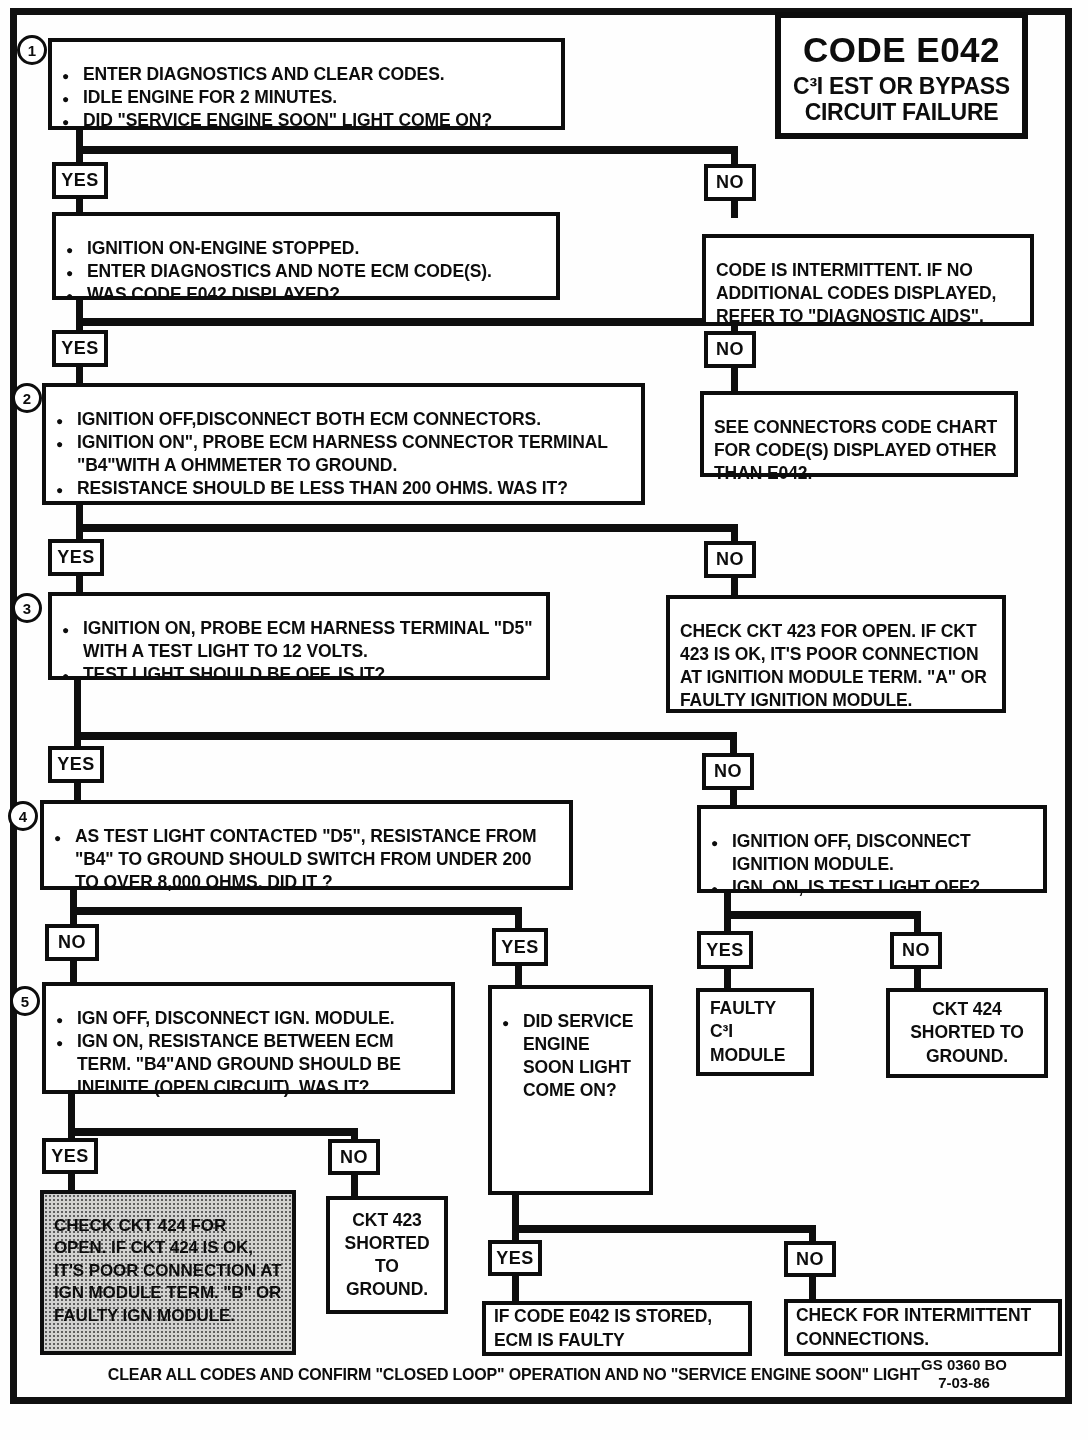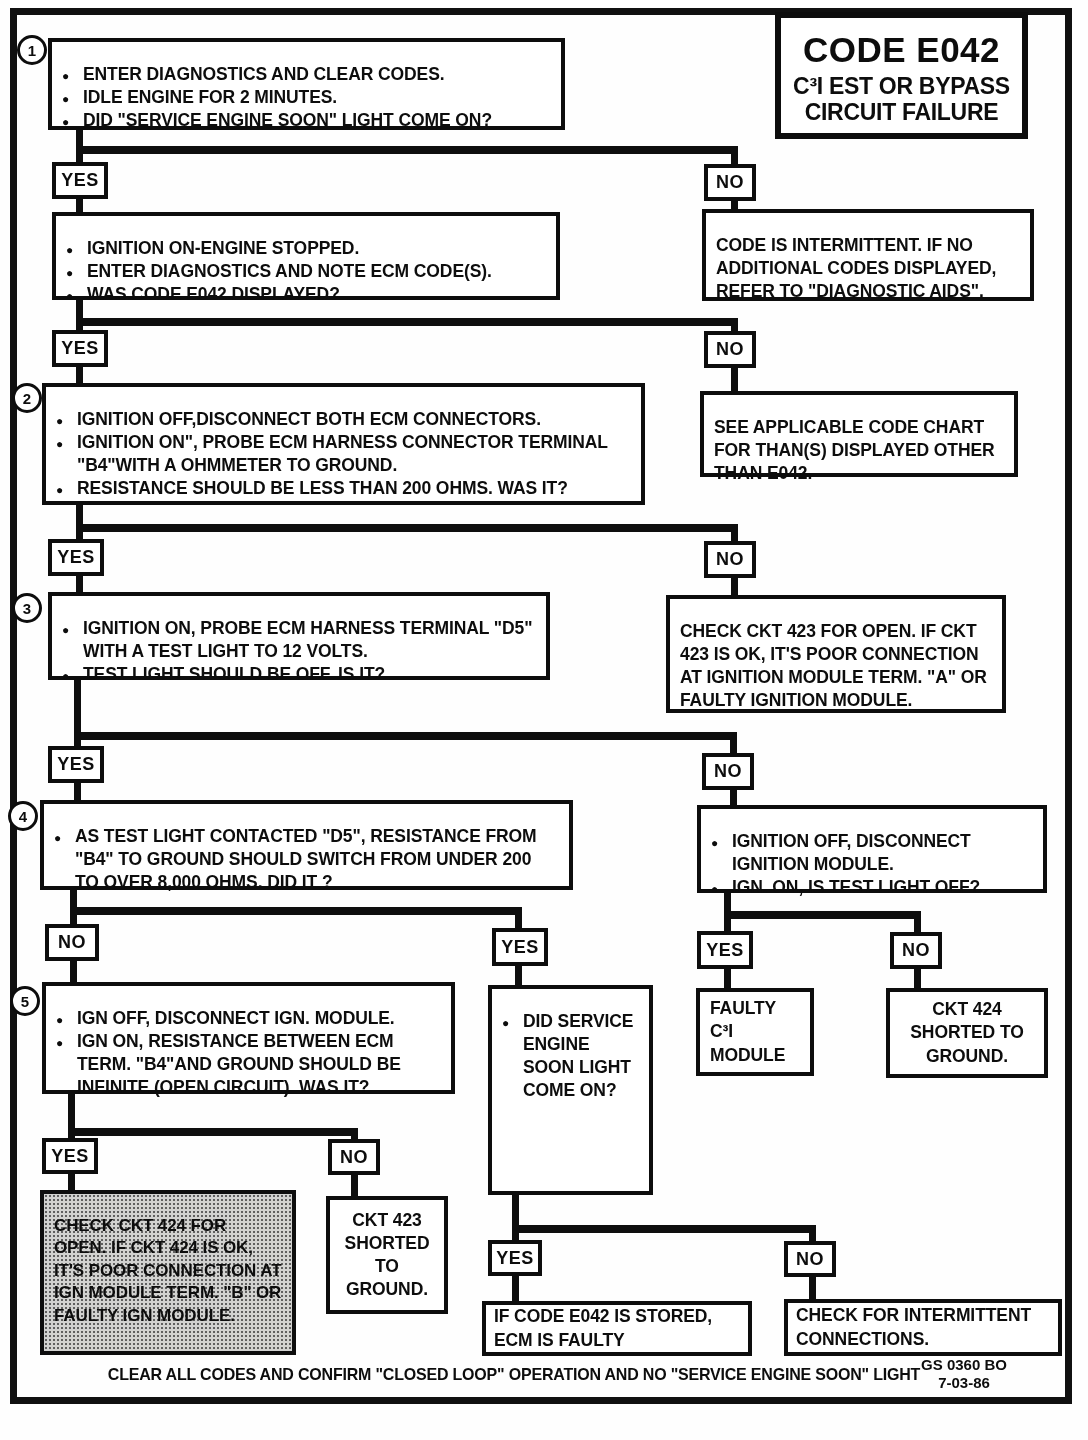--- a/index.html
+++ b/index.html
@@ -204,41 +204,41 @@
     <div class="b-row">
         <span class="b-dot"></span>
         <span>ENTER DIAGNOSTICS AND NOTE ECM CODE(S).</span>
       </div>
     <div class="b-row">
         <span class="b-dot"></span>
         <span>WAS CODE E042 DISPLAYED?</span>
       </div>
   </div>
 
-  <div class="node" style="left:702px;top:209px;width:332px;height:92px;">
+  <div class="node" style="left:702px;top:234px;width:332px;height:92px;">
     <span>CODE IS INTERMITTENT. IF NO ADDITIONAL CODES DISPLAYED, REFER TO "DIAGNOSTIC AIDS".</span>
   </div>
 
   <div class="node" style="left:42px;top:383px;width:603px;height:122px;">
     <div class="b-row">
         <span class="b-dot"></span>
         <span>IGNITION OFF,DISCONNECT BOTH ECM CONNECTORS.</span>
       </div>
     <div class="b-row">
         <span class="b-dot"></span>
         <span>IGNITION ON", PROBE ECM HARNESS CONNECTOR TERMINAL "B4"WITH A OHMMETER TO GROUND.</span>
       </div>
     <div class="b-row">
         <span class="b-dot"></span>
         <span>RESISTANCE SHOULD BE LESS THAN 200 OHMS. WAS IT?</span>
       </div>
   </div>
 
   <div class="node" style="left:700px;top:391px;width:318px;height:86px;">
-    <span>SEE APPLICABLE CODE CHART FOR THAN(S) DISPLAYED OTHER THAN E042.</span>
+    <span>SEE CONNECTORS CODE CHART FOR CODE(S) DISPLAYED OTHER THAN E042.</span>
   </div>
 
   <div class="node" style="left:48px;top:592px;width:502px;height:88px;">
     <div class="b-row">
         <span class="b-dot"></span>
         <span>IGNITION ON, PROBE ECM HARNESS TERMINAL "D5" WITH A TEST LIGHT TO 12 VOLTS.</span>
       </div>
     <div class="b-row">
         <span class="b-dot"></span>
         <span>TEST LIGHT SHOULD BE OFF. IS IT?</span>

